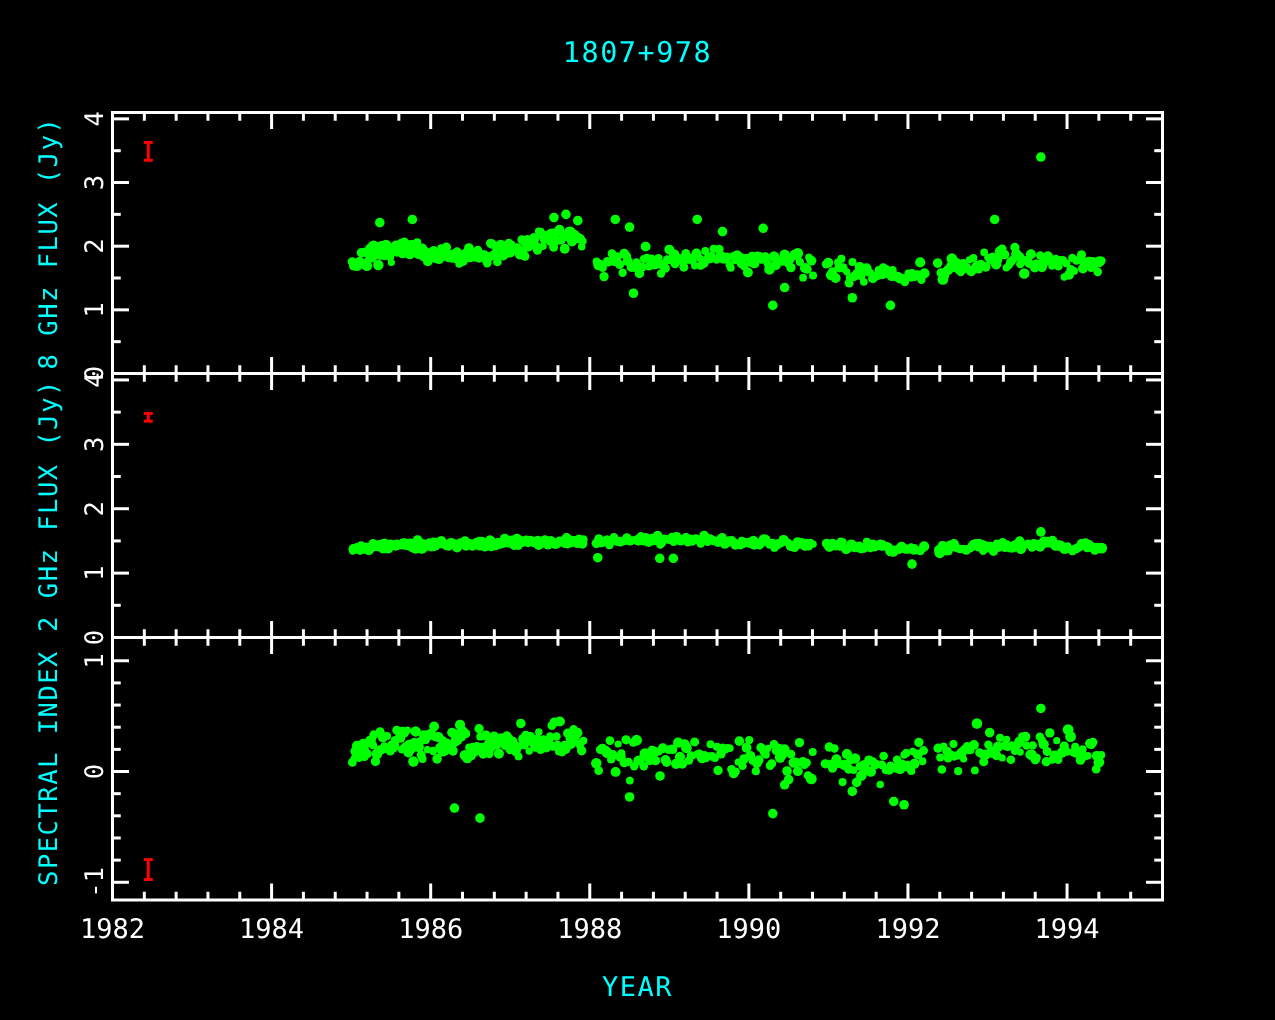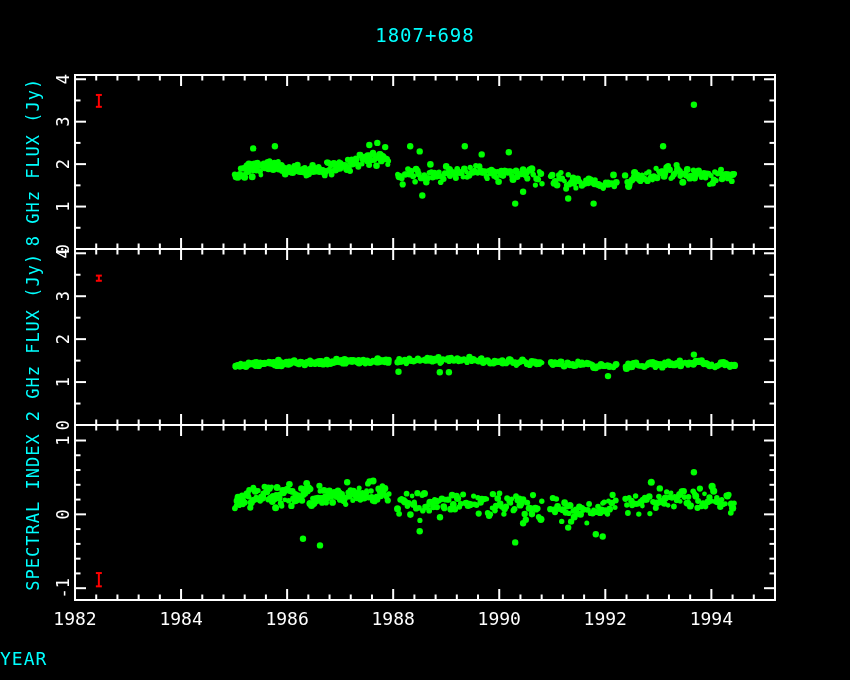--- a/index.html
+++ b/index.html
@@ -1,21 +1,21 @@
 <!DOCTYPE html>
 <html><head>
 <meta charset="utf-8">
 <style>
   html,body{margin:0;padding:0;background:#000;}
   .fig{position:relative;width:850px;height:680px;background:#000;overflow:hidden;
        font-family:"DejaVu Sans Mono", monospace;}
   .fig svg{position:absolute;left:0;top:0;}
   .title{position:absolute;top:24px;left:0;width:850px;text-align:center;
          font-size:19px;letter-spacing:1px;}
-  .xlab{position:absolute;top:648px;left:0;width:850px;text-align:left;
+  .xlab{position:absolute;top:648px;left:0;width:850px;text-align:center;
         font-size:18px;letter-spacing:1px;}
   .ylab{position:absolute;white-space:nowrap;font-size:17px;letter-spacing:1px;
         transform:translate(-50%,-50%) rotate(-90deg);}
   #ylab0{left:33px;top:162px;}
   #ylab1{left:33px;top:337px;}
   #ylab2{left:33px;top:512px;}
 </style>
 </head>
 <body>
 
@@ -1517,18 +1517,18 @@
       <g>
         <text x="75" y="625" text-anchor="middle" fill="#ffffff" font-family="DejaVu Sans Mono, monospace" font-size="18">1982</text>
         <text x="181.0606060606057" y="625" text-anchor="middle" fill="#ffffff" font-family="DejaVu Sans Mono, monospace" font-size="18">1984</text>
         <text x="287.1212121212114" y="625" text-anchor="middle" fill="#ffffff" font-family="DejaVu Sans Mono, monospace" font-size="18">1986</text>
         <text x="393.1818181818171" y="625" text-anchor="middle" fill="#ffffff" font-family="DejaVu Sans Mono, monospace" font-size="18">1988</text>
         <text x="499.24242424242277" y="625" text-anchor="middle" fill="#ffffff" font-family="DejaVu Sans Mono, monospace" font-size="18">1990</text>
         <text x="605.3030303030284" y="625" text-anchor="middle" fill="#ffffff" font-family="DejaVu Sans Mono, monospace" font-size="18">1992</text>
         <text x="711.3636363636342" y="625" text-anchor="middle" fill="#ffffff" font-family="DejaVu Sans Mono, monospace" font-size="18">1994</text>
       </g>
     </svg>
-  <div class="title cyan" style="color: rgb(0, 255, 255);">1807+698</div>
+  <div class="title cyan" style="color: rgb(0, 255, 255);">1807+978</div>
   <div class="ylab cyan" id="ylab0" style="color: rgb(0, 255, 255);">8 GHz FLUX (Jy)</div>
   <div class="ylab cyan" id="ylab1" style="color: rgb(0, 255, 255);">2 GHz FLUX (Jy)</div>
   <div class="ylab cyan" id="ylab2" style="color: rgb(0, 255, 255);">SPECTRAL INDEX</div>
   <div class="xlab cyan" style="color: rgb(0, 255, 255);">YEAR</div>
 </div>
 
 </body></html>

